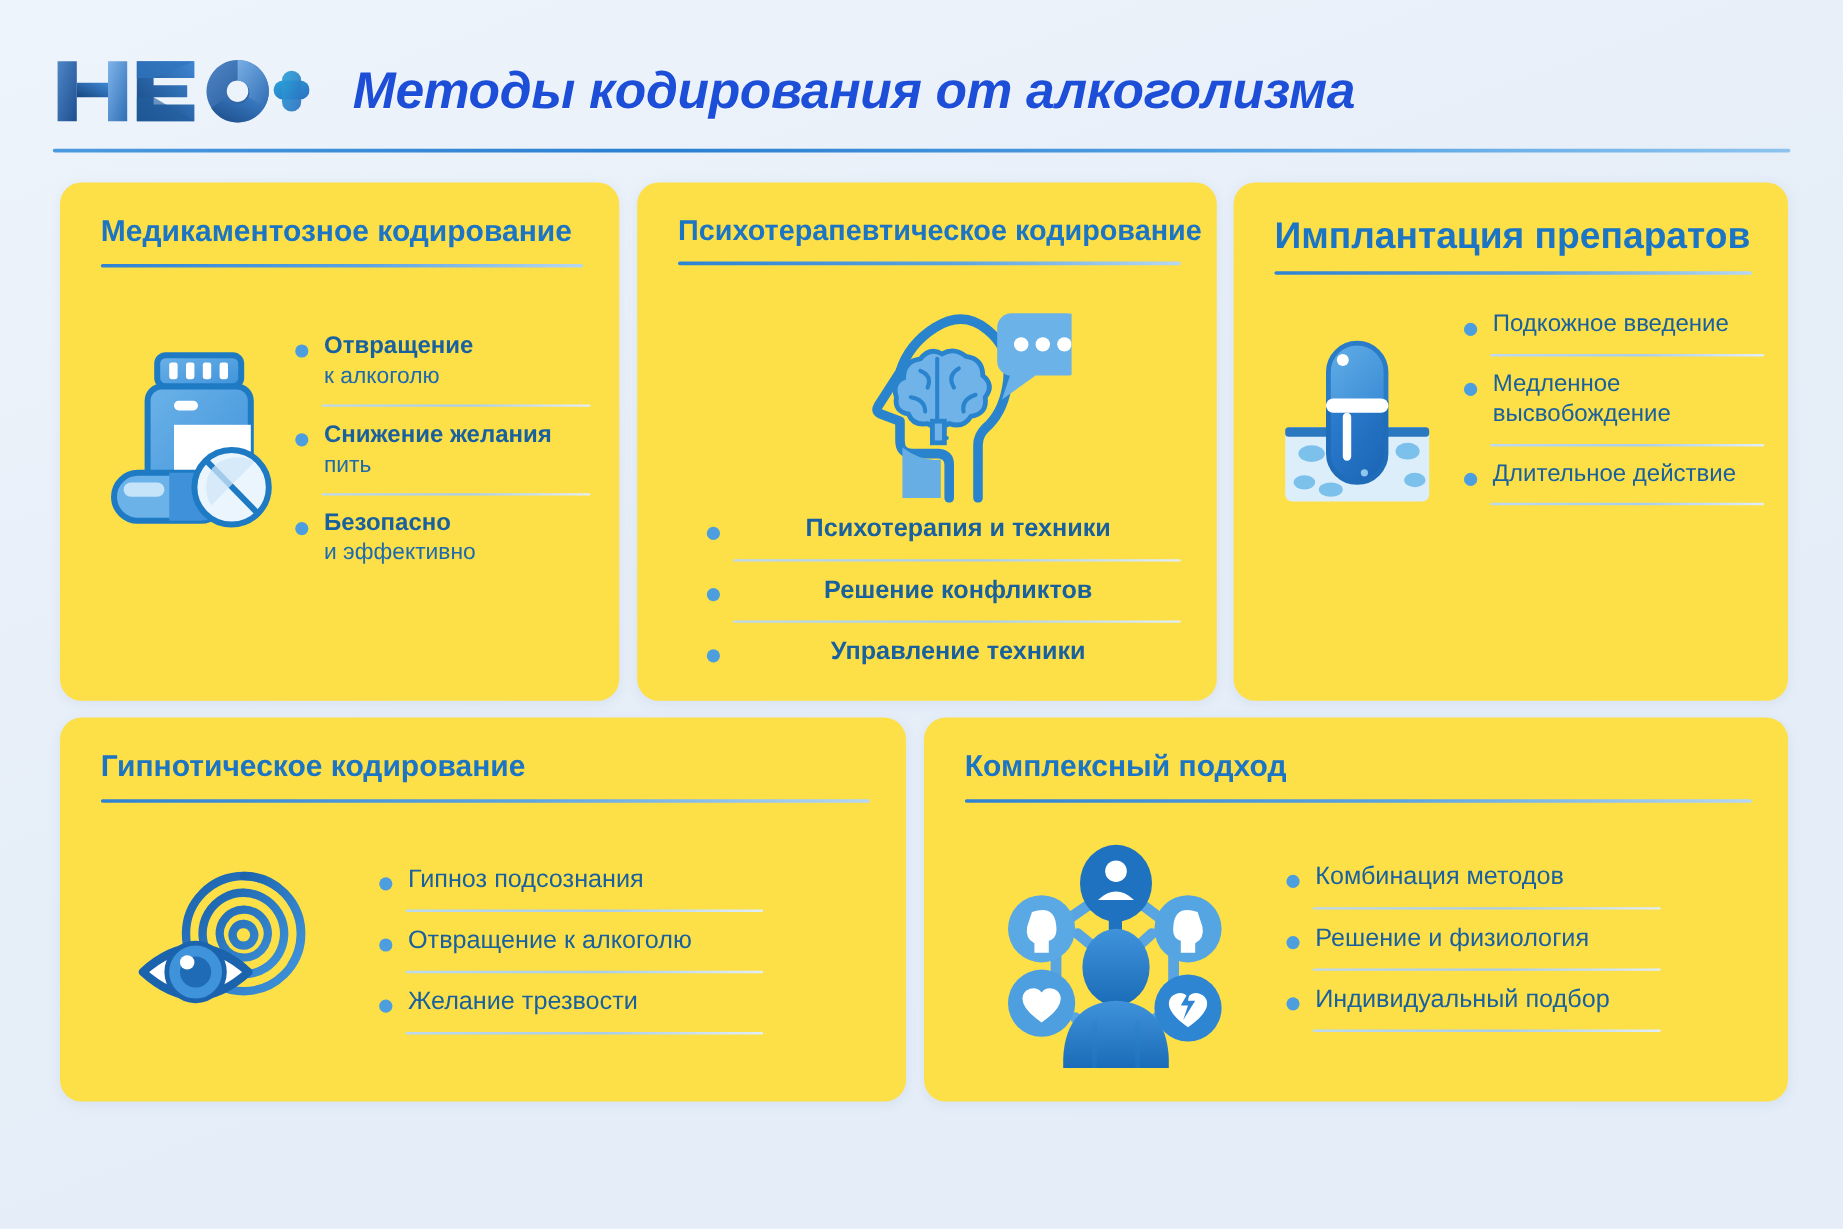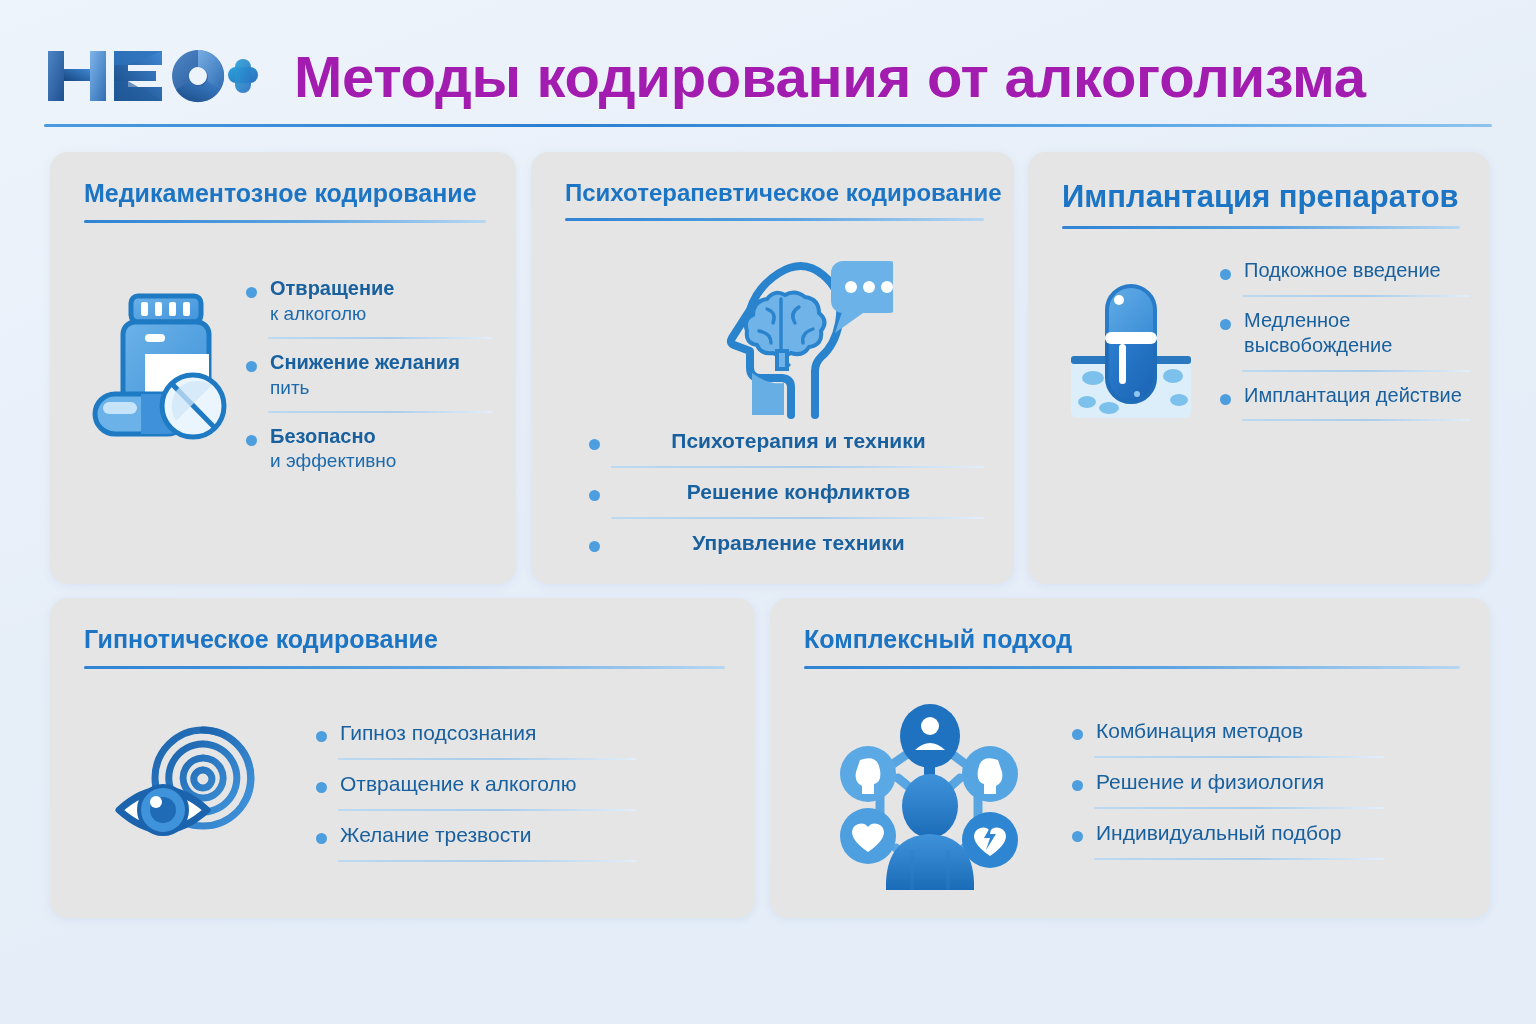--- a/index.html
+++ b/index.html
@@ -12,34 +12,35 @@
   }
   .sheet { position: absolute; inset: 0; }
 
   
   .header {
     position: absolute; left: 46px; top: 30px; width: 1444px; height: 92px;
     display: flex; align-items: center; gap: 36px;
   }
   .logo { width: 212px; height: 62px; flex: none; }
   .page-title {
-    font-size: 58px; font-weight: bold; color: #a21caf;
+    font-size: 43px; font-weight: bold; color: #1d4ed8;
     letter-spacing: -0.3px; white-space: nowrap;
     text-shadow: 0 1px 0 rgba(255,255,255,.7);
+    font-style: italic;
   }
   .header-rule {
     position: absolute; left: 44px; top: 124px; width: 1448px; height: 3px;
     background: linear-gradient(90deg,#4b9ae0 0%, #2a7fd0 35%, #5aa7e6 75%, #8dc3ee 100%);
     border-radius: 2px;
   }
 
   
   .card {
     position: absolute;
-    background: #e5e5e5;
+    background: #fde047;
     border-radius: 18px;
     box-shadow: 0 2px 10px rgba(80,120,170,0.09);
   }
   #card-0 { left: 50px;   top: 152px; width: 466px; height: 432px; }
   #card-1 { left: 531px;  top: 152px; width: 483px; height: 432px; }
   #card-2 { left: 1028px; top: 152px; width: 462px; height: 432px; }
   #card-3 { left: 50px;   top: 598px; width: 705px; height: 320px; }
   #card-4 { left: 770px;  top: 598px; width: 720px; height: 320px; }
 
   .card-head { position: absolute; left: 34px; right: 30px; top: 28px; }
@@ -301,21 +302,21 @@
         </div>
         <div class="divider"></div>
         <div class="bullet">
           <span class="dot"></span>
           <div class="b-main">Медленное</div>
           <div class="b-main">высвобождение</div>
         </div>
         <div class="divider"></div>
         <div class="bullet">
           <span class="dot"></span>
-          <div class="b-main">Имплантация действие</div>
+          <div class="b-main">Длительное действие</div>
         </div>
         <div class="divider"></div>
       </div>
     </div>
   </div>
 
   <div class="card" id="card-3">
     <div class="card-head">
       <div class="card-title">Гипнотическое кодирование</div>
       <div class="card-rule"></div>

